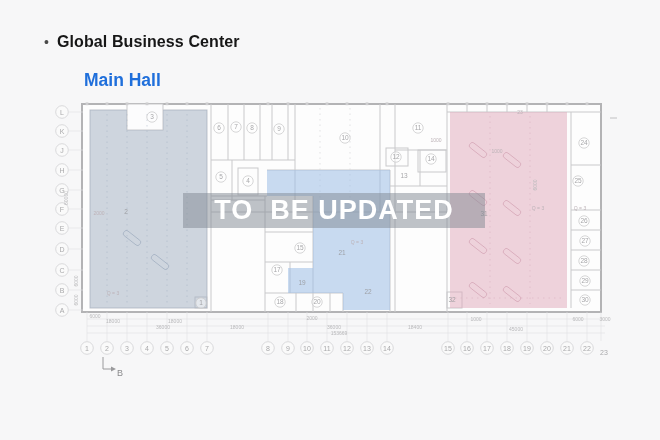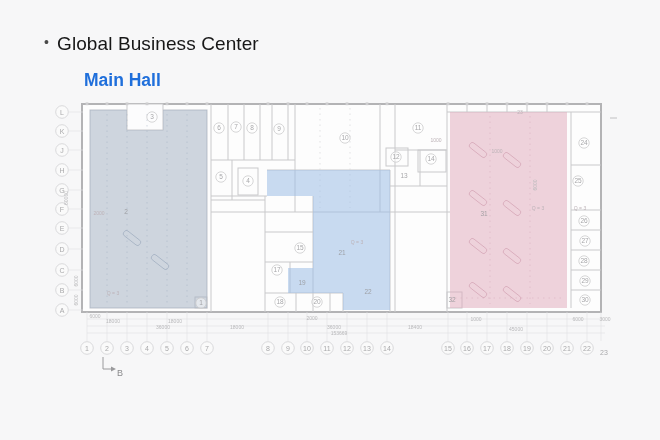--- a/index.html
+++ b/index.html
@@ -7,21 +7,21 @@
     position:relative;width:660px;height:440px;
     background:#f7f7f8;overflow:hidden;
     font-family:"Liberation Sans",sans-serif;
   }
   .bullet{
     position:absolute;left:44px;top:34px;
     font-size:14px;color:#4a4a4a;
   }
   .title{
     position:absolute;left:57px;top:33px;
-    font-size:19px;color:#171717;letter-spacing:.1px;
+    font-size:16px;color:#171717;letter-spacing:.1px;font-weight:bold;
   }
   .subtitle{
     position:absolute;left:84px;top:70px;
     font-size:17.5px;font-weight:700;color:#1f6fdb;cursor:pointer;
   }
   .plan-svg{position:absolute;left:0;top:0;}
   .plan-svg text{font-family:"Liberation Sans",sans-serif;}
   .watermark{
     position:absolute;left:183px;top:193px;width:302px;height:35px;
     background:rgba(128,136,146,0.5);
@@ -312,14 +312,17 @@
         <text x="99" y="215" text-anchor="middle" font-size="5" fill="#bdb3b8">2000</text>
       </g>
 
     <g>
       <path d="M103,357 V369 H111" fill="none" stroke="#9a9a9c" stroke-width="1"></path>
       <polygon points="111,366.5 116,369 111,371.5" fill="#9a9a9c"></polygon>
       <text x="117" y="376" font-size="9" fill="#8a8a8c">B</text>
     </g>
   </svg>
 
+  <div class="watermark" id="watermark" style="background: rgba(128, 136, 146, 0.5);">
+    <span>TO  BE UPDATED</span>
+  </div>
 
 </div>
 
 </body></html>

